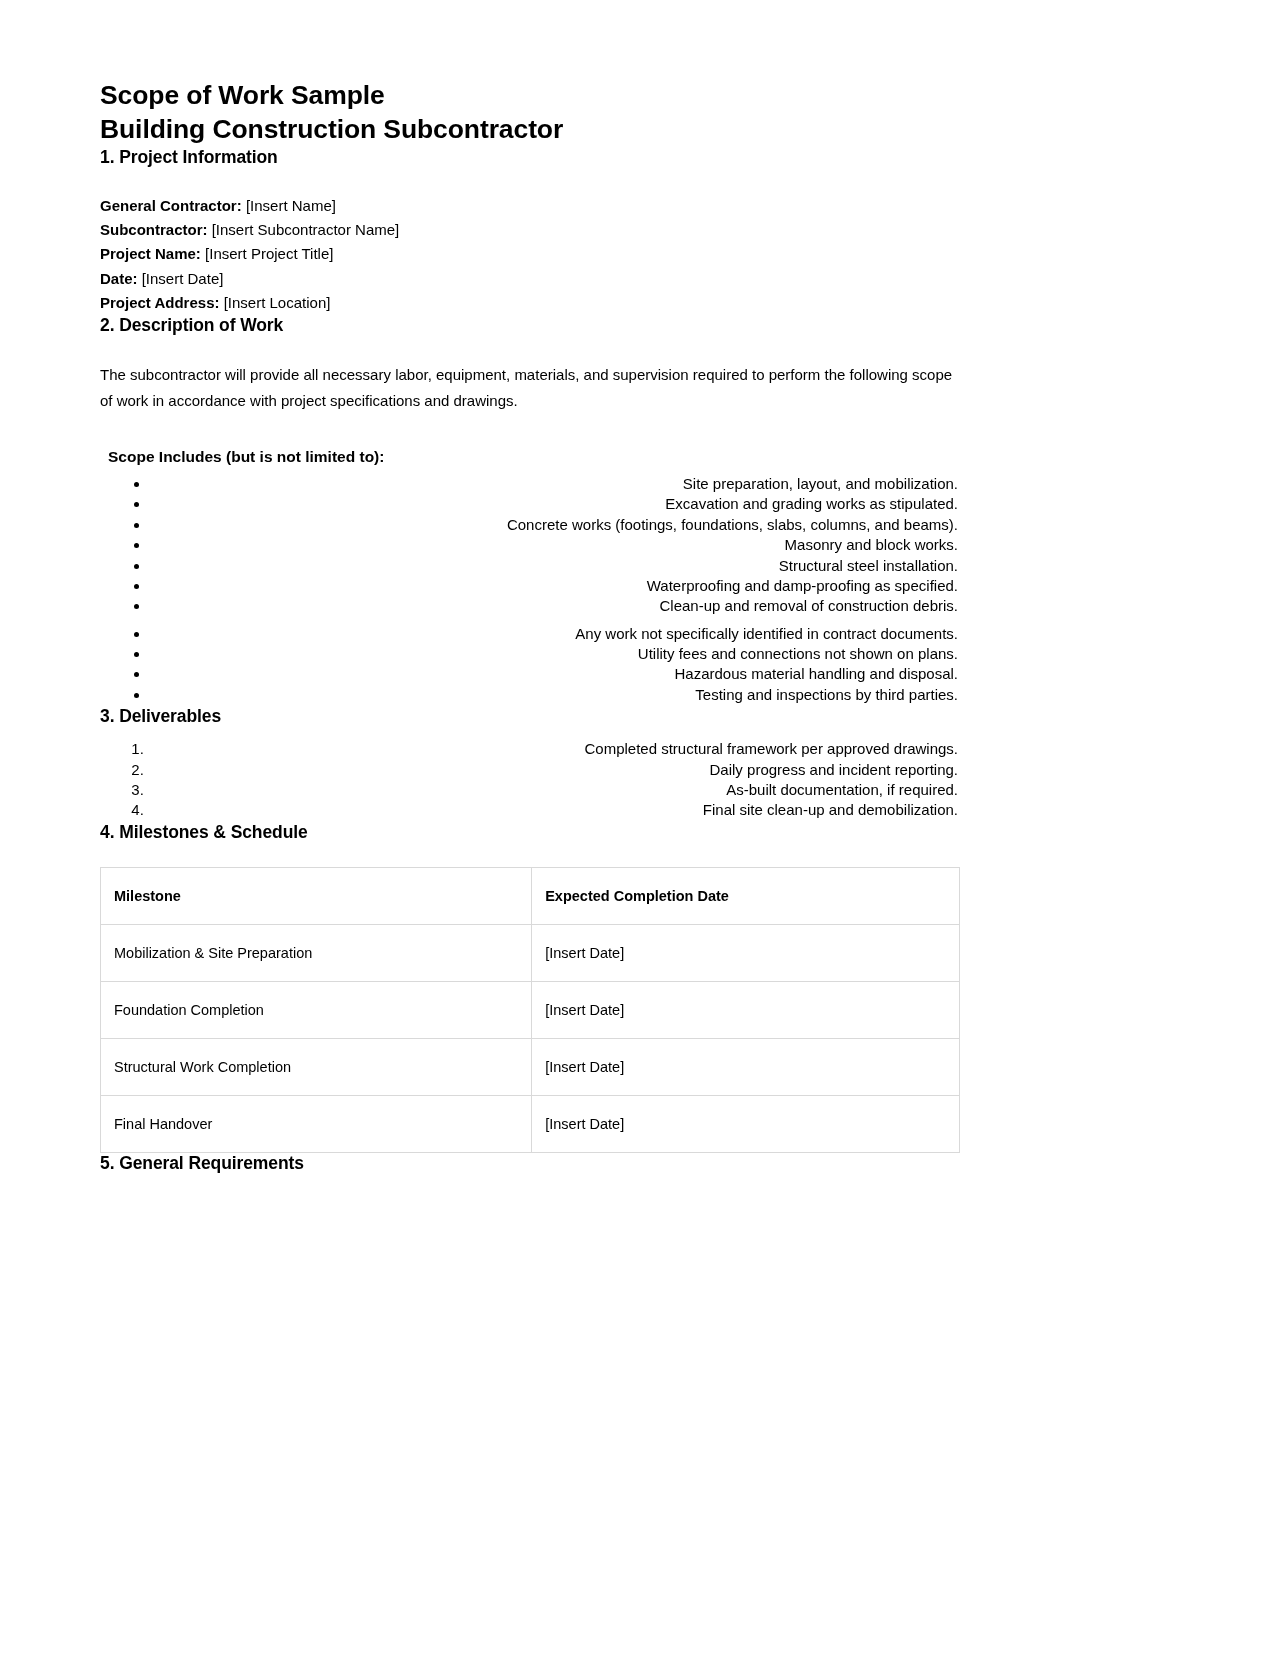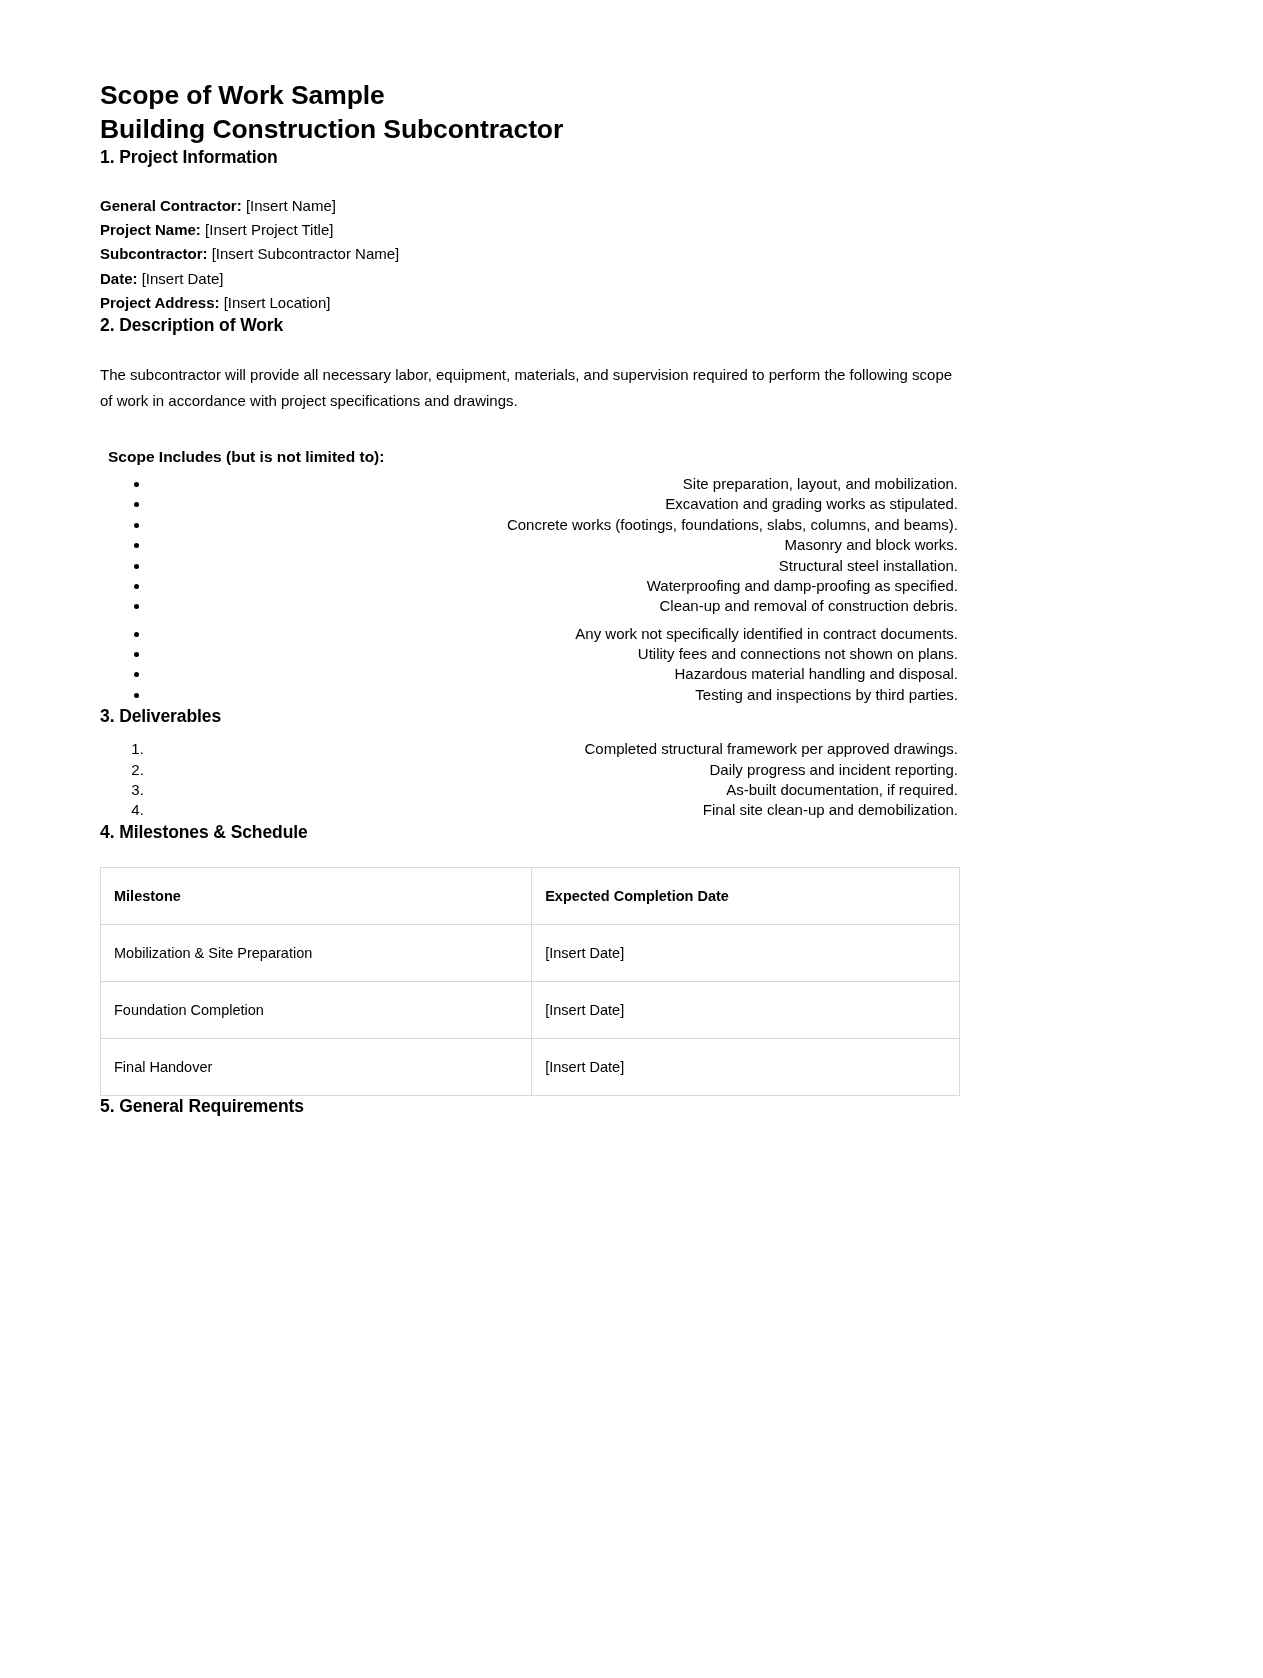--- a/index.html
+++ b/index.html
@@ -116,26 +116,26 @@
   </h1>
 
   <h2 class="section-heading sec-1-head">1. Project Information</h2>
 
   <div class="info-block">
     <div class="info-row">
       <span class="label">General Contractor:</span>
       <span class="value">[Insert Name]</span>
     </div>
     <div class="info-row">
+      <span class="label">Subcontractor:</span>
+      <span class="value">[Insert Subcontractor Name]</span>
+    </div>
+    <div class="info-row">
       <span class="label">Project Name:</span>
       <span class="value">[Insert Project Title]</span>
-    </div>
-    <div class="info-row">
-      <span class="label">Subcontractor:</span>
-      <span class="value">[Insert Subcontractor Name]</span>
     </div>
     <div class="info-row">
       <span class="label">Date:</span>
       <span class="value">[Insert Date]</span>
     </div>
     <div class="info-row">
       <span class="label">Project Address:</span>
       <span class="value">[Insert Location]</span>
     </div>
   </div>
@@ -189,20 +189,24 @@
     <tbody>
       <tr>
         <td>Mobilization &amp; Site Preparation</td>
         <td>[Insert Date]</td>
       </tr>
       <tr>
         <td>Foundation Completion</td>
         <td>[Insert Date]</td>
       </tr>
       <tr>
+        <td>Structural Work Completion</td>
+        <td>[Insert Date]</td>
+      </tr>
+      <tr>
         <td>Final Handover</td>
         <td>[Insert Date]</td>
       </tr>
     </tbody>
   </table>
 
   <h2 class="section-heading sec-5-head">5. General Requirements</h2>
 
 </div>
 

